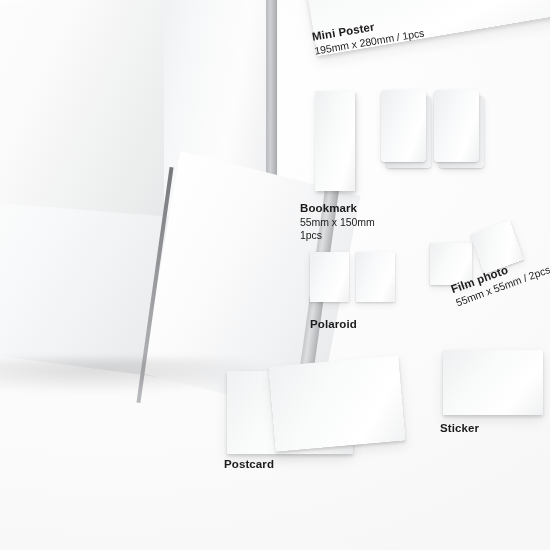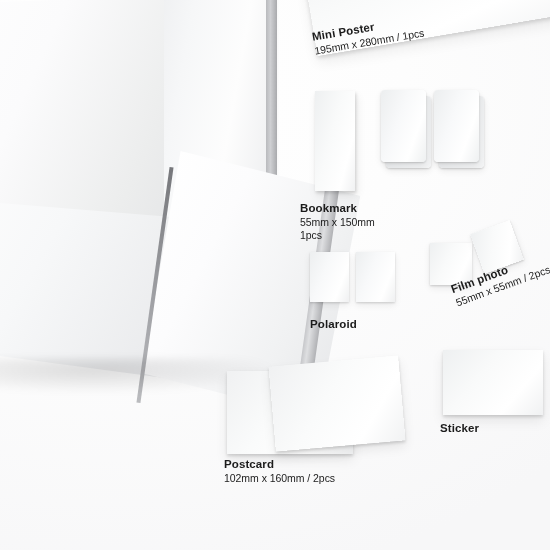--- a/index.html
+++ b/index.html
@@ -180,23 +180,22 @@
 
   <div class="paper film" style="left:430px;top:243px;"></div>
   <div class="paper film" style="left:476px;top:226px;transform:rotate(-20deg);"></div>
   <div class="label" style="left:449px;top:283px;transform:rotate(-20deg);transform-origin:left top;">
     <div class="name">Film photo</div>
     <div class="spec">55mm x 55mm / 2pcs</div>
   </div>
 
   <div class="paper postcard" style="left:227px;top:371px;width:126px;height:83px;"></div>
   <div class="paper postcard" style="left:272px;top:361px;width:130px;height:85px;transform:rotate(-5deg);"></div>
-  <div class="label" style="left:224px;top:457px;">
+  <div class="label" style="left:224px;top:457px;text-align:center;">
     <div class="name">Postcard</div>
-    <div class="spec">102mm x 160mm / 2pcs</div>
   </div>
 
   <div class="paper sticker"></div>
   <div class="label" style="left:440px;top:421px;">
     <div class="name">Sticker</div>
   </div>
 
 </div>
 
 </body></html>

